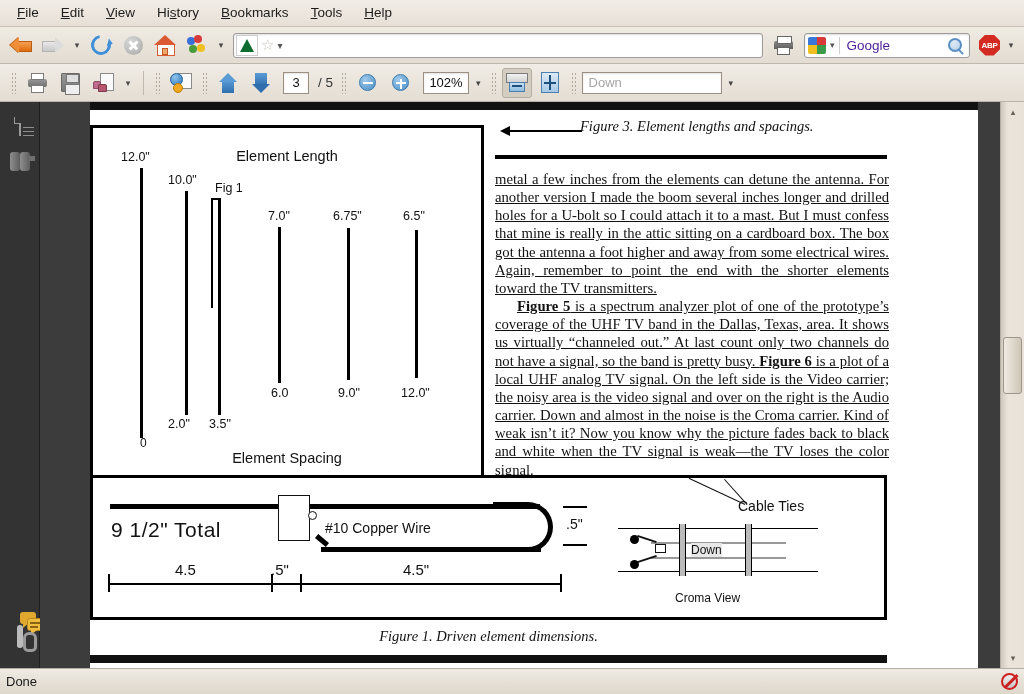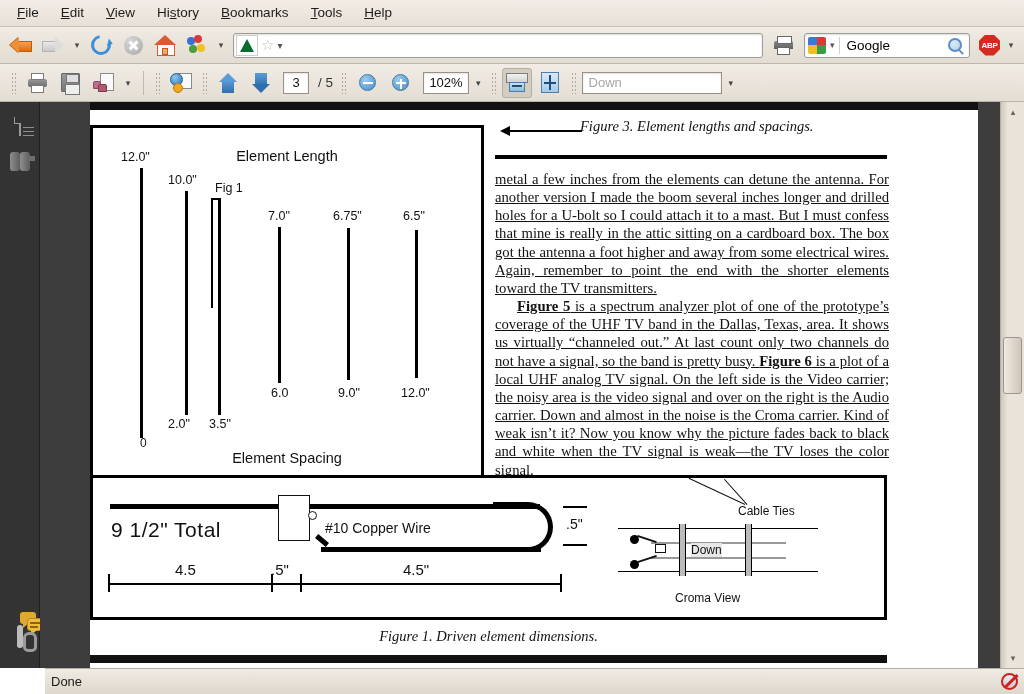--- a/index.html
+++ b/index.html
@@ -107,21 +107,21 @@
     display:flex; align-items:center; margin-left:4px;
     box-shadow: inset 0 1px 2px rgba(0,0,0,.14);
   }
   .g-icon { width:18px;height:17px; margin-left:3px; position:relative; overflow:hidden; border-radius:2px; }
   .g-q1{position:absolute;left:0;top:0;width:9px;height:8.5px;background:#3a78d8;}
   .g-q2{position:absolute;left:9px;top:0;width:9px;height:8.5px;background:#d83a3a;}
   .g-q3{position:absolute;left:0;top:8.5px;width:9px;height:8.5px;background:#f0c020;}
   .g-q4{position:absolute;left:9px;top:8.5px;width:9px;height:8.5px;background:#3a9c4a;}
   .s-caret { color:#555;font-size:9px; padding:0 4px; }
   .s-sep { width:1px; height:17px; background:#cfcfcf; }
-  .s-ph { flex:1 1 auto; font-size:13.5px; color:#000000; padding-left:7px; }
+  .s-ph { flex:1 1 auto; font-size:13.5px; color:#4c1d95; padding-left:7px; }
   .mag-ic { width:14px;height:14px; border:2px solid #5a8fc4; border-radius:50%; margin-right:7px; position:relative;
     background: radial-gradient(circle at 35% 30%, #dce9f5, #b7d0e8); }
   .mag-ic::after{content:"";position:absolute;right:-4px;bottom:-3px;width:6px;height:2px;background:#5a8fc4;transform:rotate(45deg);}
 
   .abp-ic { width:21px;height:21px; background:#d32a22; position:relative; margin-left:5px;
      clip-path: polygon(30% 0, 70% 0, 100% 30%, 100% 70%, 70% 100%, 30% 100%, 0 70%, 0 30%);
      display:flex;align-items:center;justify-content:center; }
   .abp-ic span{ color:#fff;font-size:8px;font-weight:bold;letter-spacing:-.3px; }
 
   
@@ -279,21 +279,21 @@
   .sb-arrow.up{top:0;} .sb-arrow.down{bottom:0;}
   .sb-thumb { position:absolute; left:2px; width:19px; border:1px solid #9d958a; border-radius:3px;
      background: linear-gradient(to right,#efeae2,#cfc6b8); }
 
   
   .statusbar {
     height:26px; flex:0 0 auto;
     background: linear-gradient(to bottom,#f0ebe3,#ddd7cc);
     border-top:1px solid #b5aea3;
     display:flex; align-items:center; padding:0 6px;
-    font-size:13px; color:#1a1a1a;margin-left:45px;
+    font-size:13px; color:#1a1a1a;
   }
   .sbar-spacer{flex:1 1 auto;}
   .noscript { width:17px;height:17px;border-radius:50%;border:2.5px solid #cc2222;position:relative;
      background: linear-gradient(to bottom,#f0f0f0,#c8c8c8); }
   .noscript::after{content:"";position:absolute;left:-1px;top:5px;width:18px;height:2.6px;background:#cc2222;transform:rotate(-45deg);}
 </style>
 </head>
 <body>
 
 <div id="app">
@@ -532,21 +532,21 @@
 
             <span class="dimline" style="left:15px; top:105px; width:453px;"></span>
             <span class="tick" style="left:15px; top:96px; height:18px;"></span>
             <span class="tick" style="left:178px; top:96px; height:18px;"></span>
             <span class="tick" style="left:207px; top:96px; height:18px;"></span>
             <span class="tick" style="left:467px; top:96px; height:18px;"></span>
             <span class="f4" style="left:82px; top:83px; font-size:15px;">4.5</span>
             <span class="f4" style="left:178px; top:83px; font-size:15px;">.5"</span>
             <span class="f4" style="left:310px; top:83px; font-size:15px;">4.5"</span>
 
-            <span class="f4" style="left:645px; top:26px; font-size:12px;">Cable Ties</span>
+            <span class="f4" style="left:645px; top:20px; font-size:14px;">Cable Ties</span>
             <span style="position:absolute; left:590px; top:26px; width:62px; height:1.3px; background:#111; transform:rotate(25deg); transform-origin:right center;"></span>
             <span style="position:absolute; left:620px; top:26px; width:34px; height:1.3px; background:#111; transform:rotate(48deg); transform-origin:right center;"></span>
 
             <span class="sv-line" style="left:525px; top:50px; width:200px;"></span>
             <span class="sv-line" style="left:525px; top:93px; width:200px;"></span>
             <span class="sv-line" style="left:558px; top:64px; width:135px; height:2.4px; background:#999;"></span>
             <span class="sv-line" style="left:558px; top:79px; width:135px; height:2.4px; background:#999;"></span>
             <span class="sv-vert" style="left:586px; top:46px; width:7px; height:52px;"></span>
             <span class="sv-vert" style="left:652px; top:46px; width:7px; height:52px;"></span>
             <span class="sv-dot" style="left:537px; top:57px;"></span>

